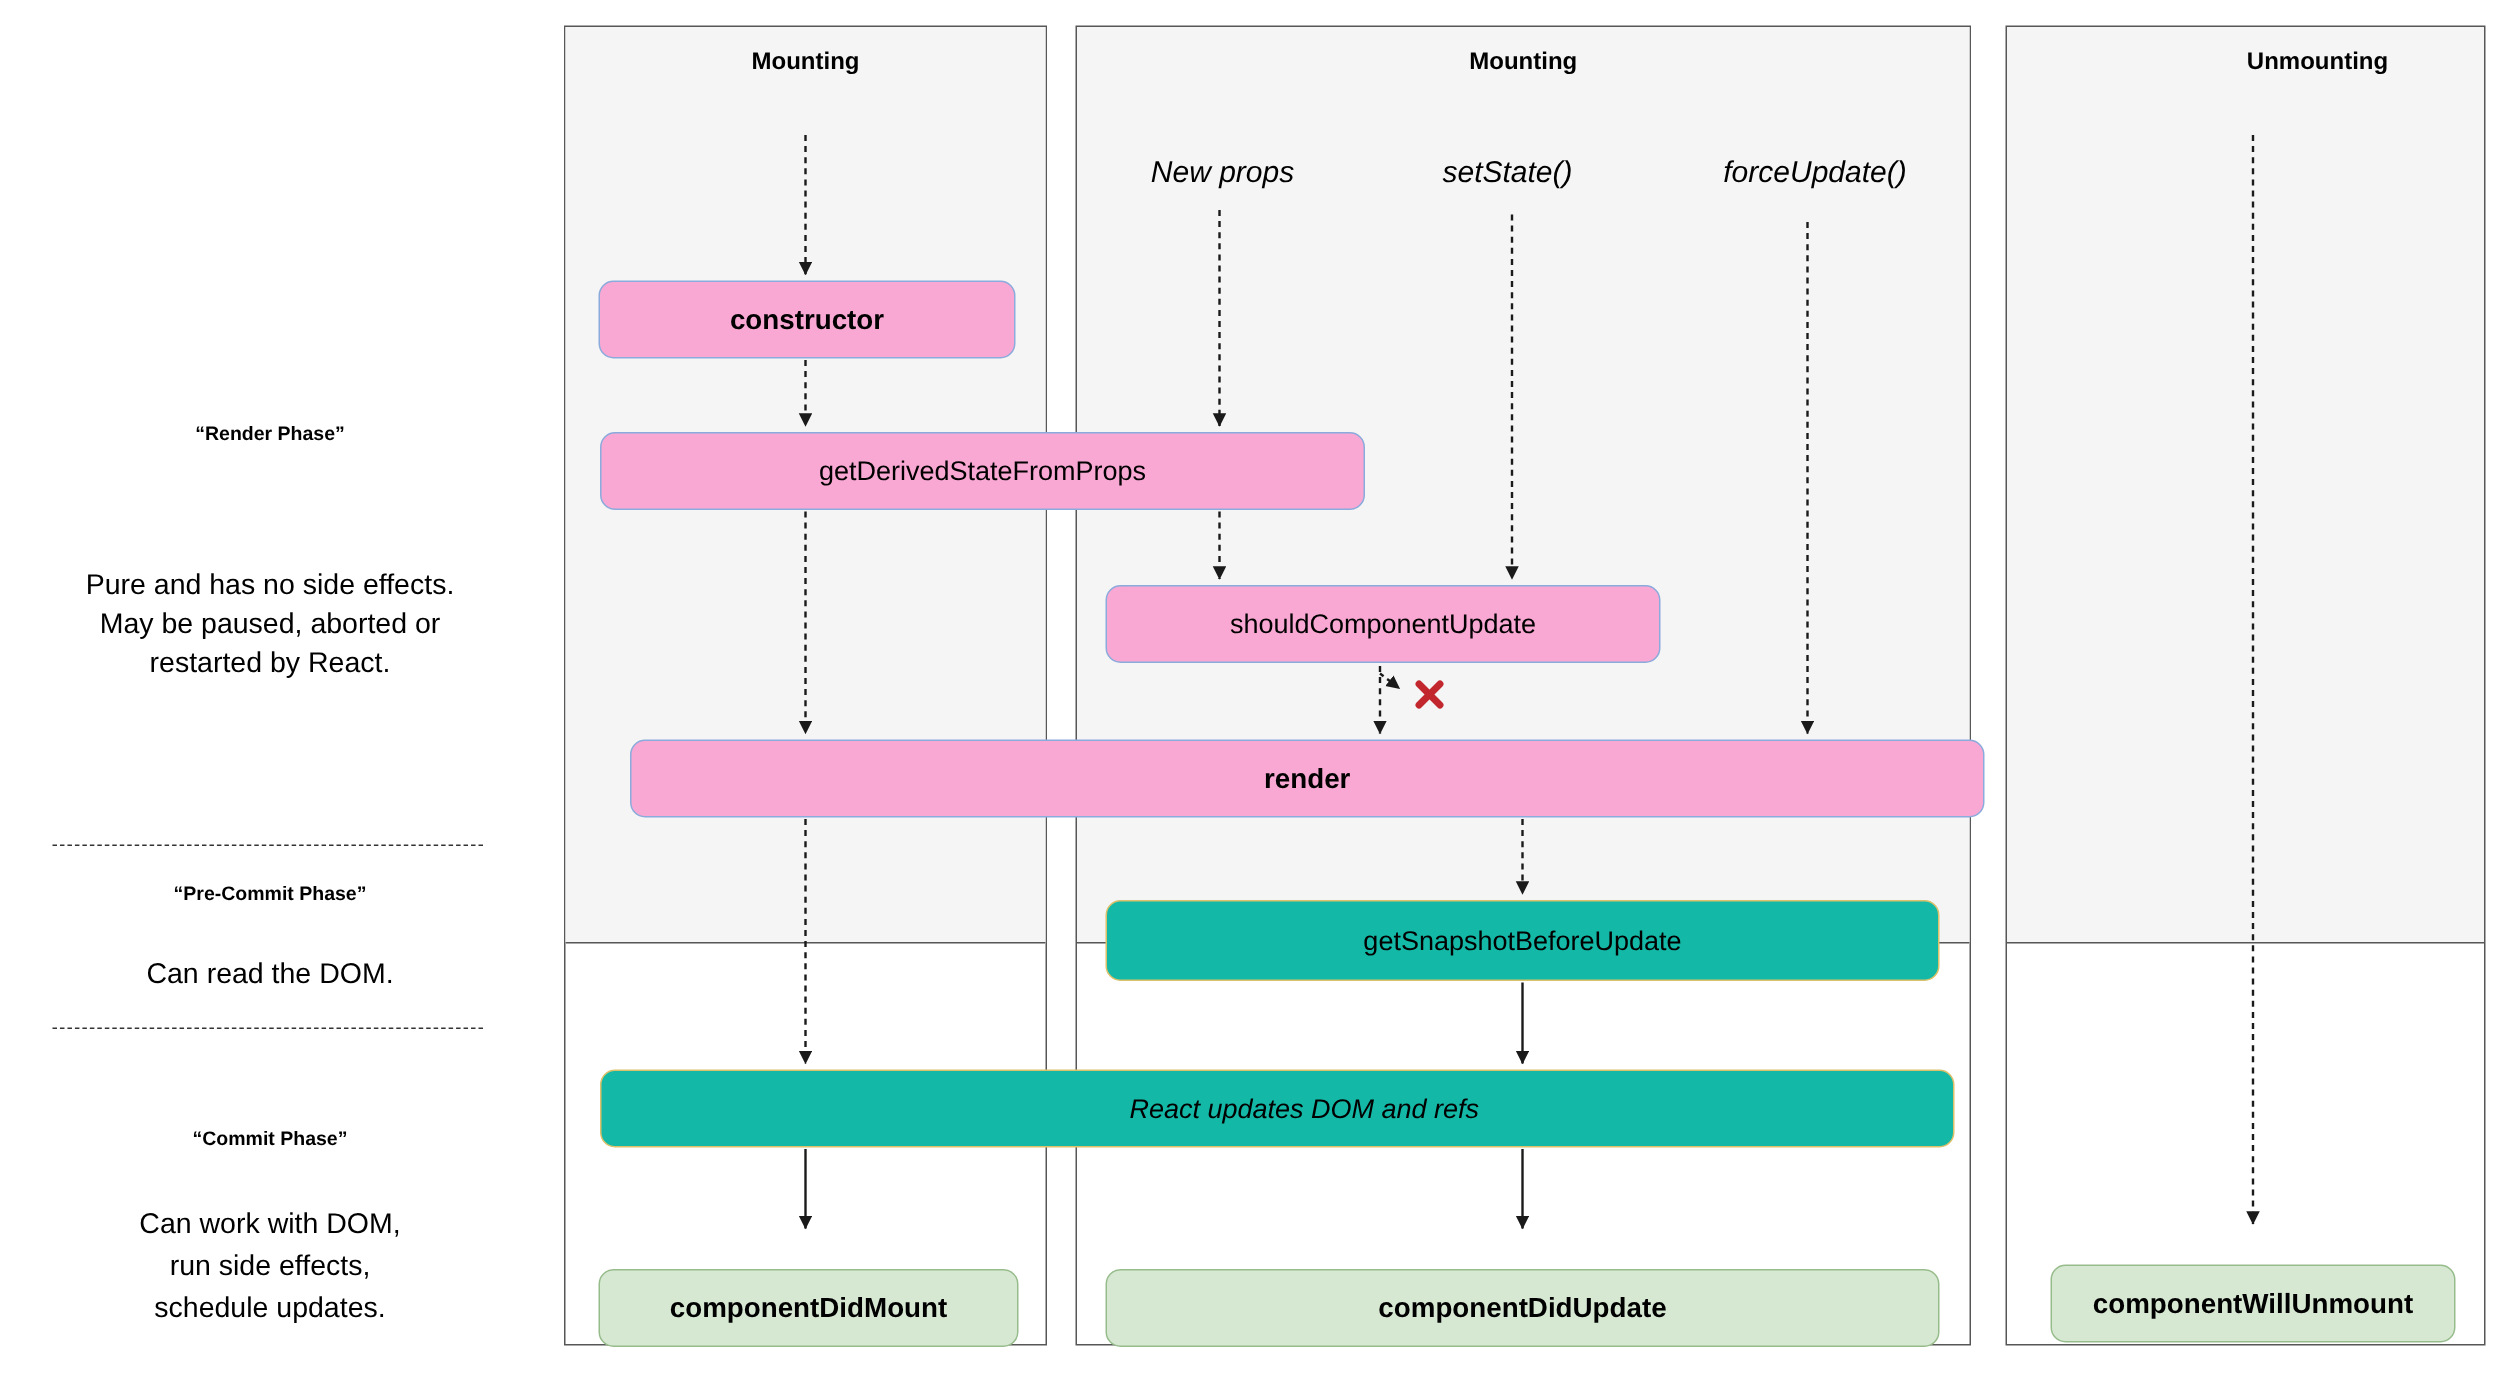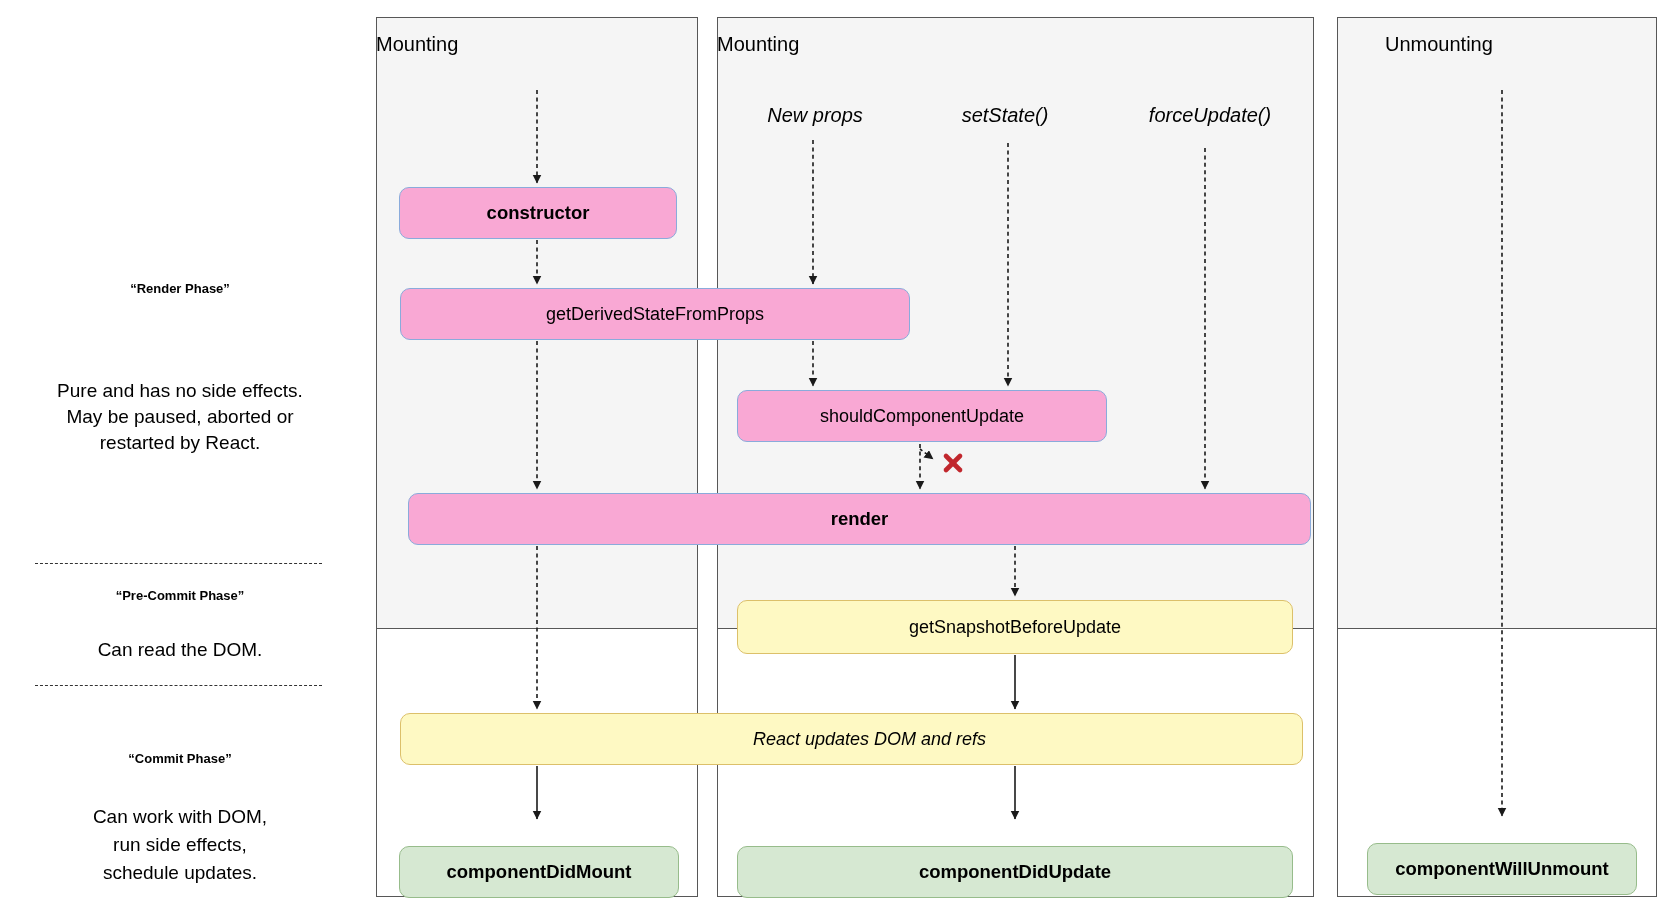--- a/index.html
+++ b/index.html
@@ -53,23 +53,23 @@
   .column .grayzone {
     position: absolute;
     top: 0; left: 0; right: 0;
     height: 610px;
     background: #f5f5f5;
     border-bottom: 1px solid #575757;
   }
   .col-title {
     position: absolute;
     top: 33px;
-    text-align: left;
-    font-weight: normal;
-    font-size: 20px;
+    text-align: center;
+    font-weight: bold;
+    font-size: 16px;
     z-index: 4;
   }
   .trigger-label {
     position: absolute;
     top: 104px;
     transform: translateX(-50%);
     font-style: italic;
     font-size: 20px;
     white-space: nowrap;
     z-index: 4;
@@ -81,21 +81,21 @@
     display: flex;
     align-items: center;
     justify-content: center;
     border-radius: 10px;
     font-size: 18px;
     box-sizing: border-box;
     z-index: 3;
     white-space: nowrap;
   }
   .node.blue   { background: #f9a8d4; border: 1.5px solid #8aabdb; }
-  .node.yellow { background: #fef9c3; border: 1.5px solid #dcc06a; }
+  .node.yellow { background: #14b8a6; border: 1.5px solid #dcc06a; }
   .node.green  { background: #d6e8d2; border: 1.5px solid #97bc8b; margin-top: 23px; }
   .node.bold   { font-weight: bold; font-size: 18.5px; }
   .node.italic { font-style: italic; padding-left: 36px; }
 
   
   #arrows {
     position: absolute;
     top: 0; left: 0;
     z-index: 2;
   }
@@ -173,20 +173,20 @@
 
     <g stroke="#c1272d" stroke-width="4.6" stroke-linecap="round">
       <path d="M946 456 L960 470"></path>
       <path d="M960 456 L946 470"></path>
     </g>
   </svg>
 
   <div class="node blue bold" style="left:399px; top:187px; width:278px; height:52px;">constructor</div>
   <div class="node blue" style="left:400px; top:288px; width:510px; height:52px;">getDerivedStateFromProps</div>
   <div class="node blue" style="left:737px; top:390px; width:370px; height:52px;">shouldComponentUpdate</div>
-  <div class="node blue bold" style="left:408px; top:493px; width:903px; height:52px;">render</div>
+  <div class="node blue bold" style="left:420px; top:493px; width:903px; height:52px;">render</div>
   <div class="node yellow" style="left:737px; top:600px; width:556px; height:54px;">getSnapshotBeforeUpdate</div>
   <div class="node yellow italic" style="left:400px; top:713px; width:903px; height:52px;">React updates DOM and refs</div>
   <div class="node green bold" style="left:399px; top:823px; width:280px; height:52px;">componentDidMount</div>
   <div class="node green bold" style="left:737px; top:823px; width:556px; height:52px;">componentDidUpdate</div>
   <div class="node green bold" style="left:1367px; top:820px; width:270px; height:52px;">componentWillUnmount</div>
 
 </div>
 
 </body></html>

